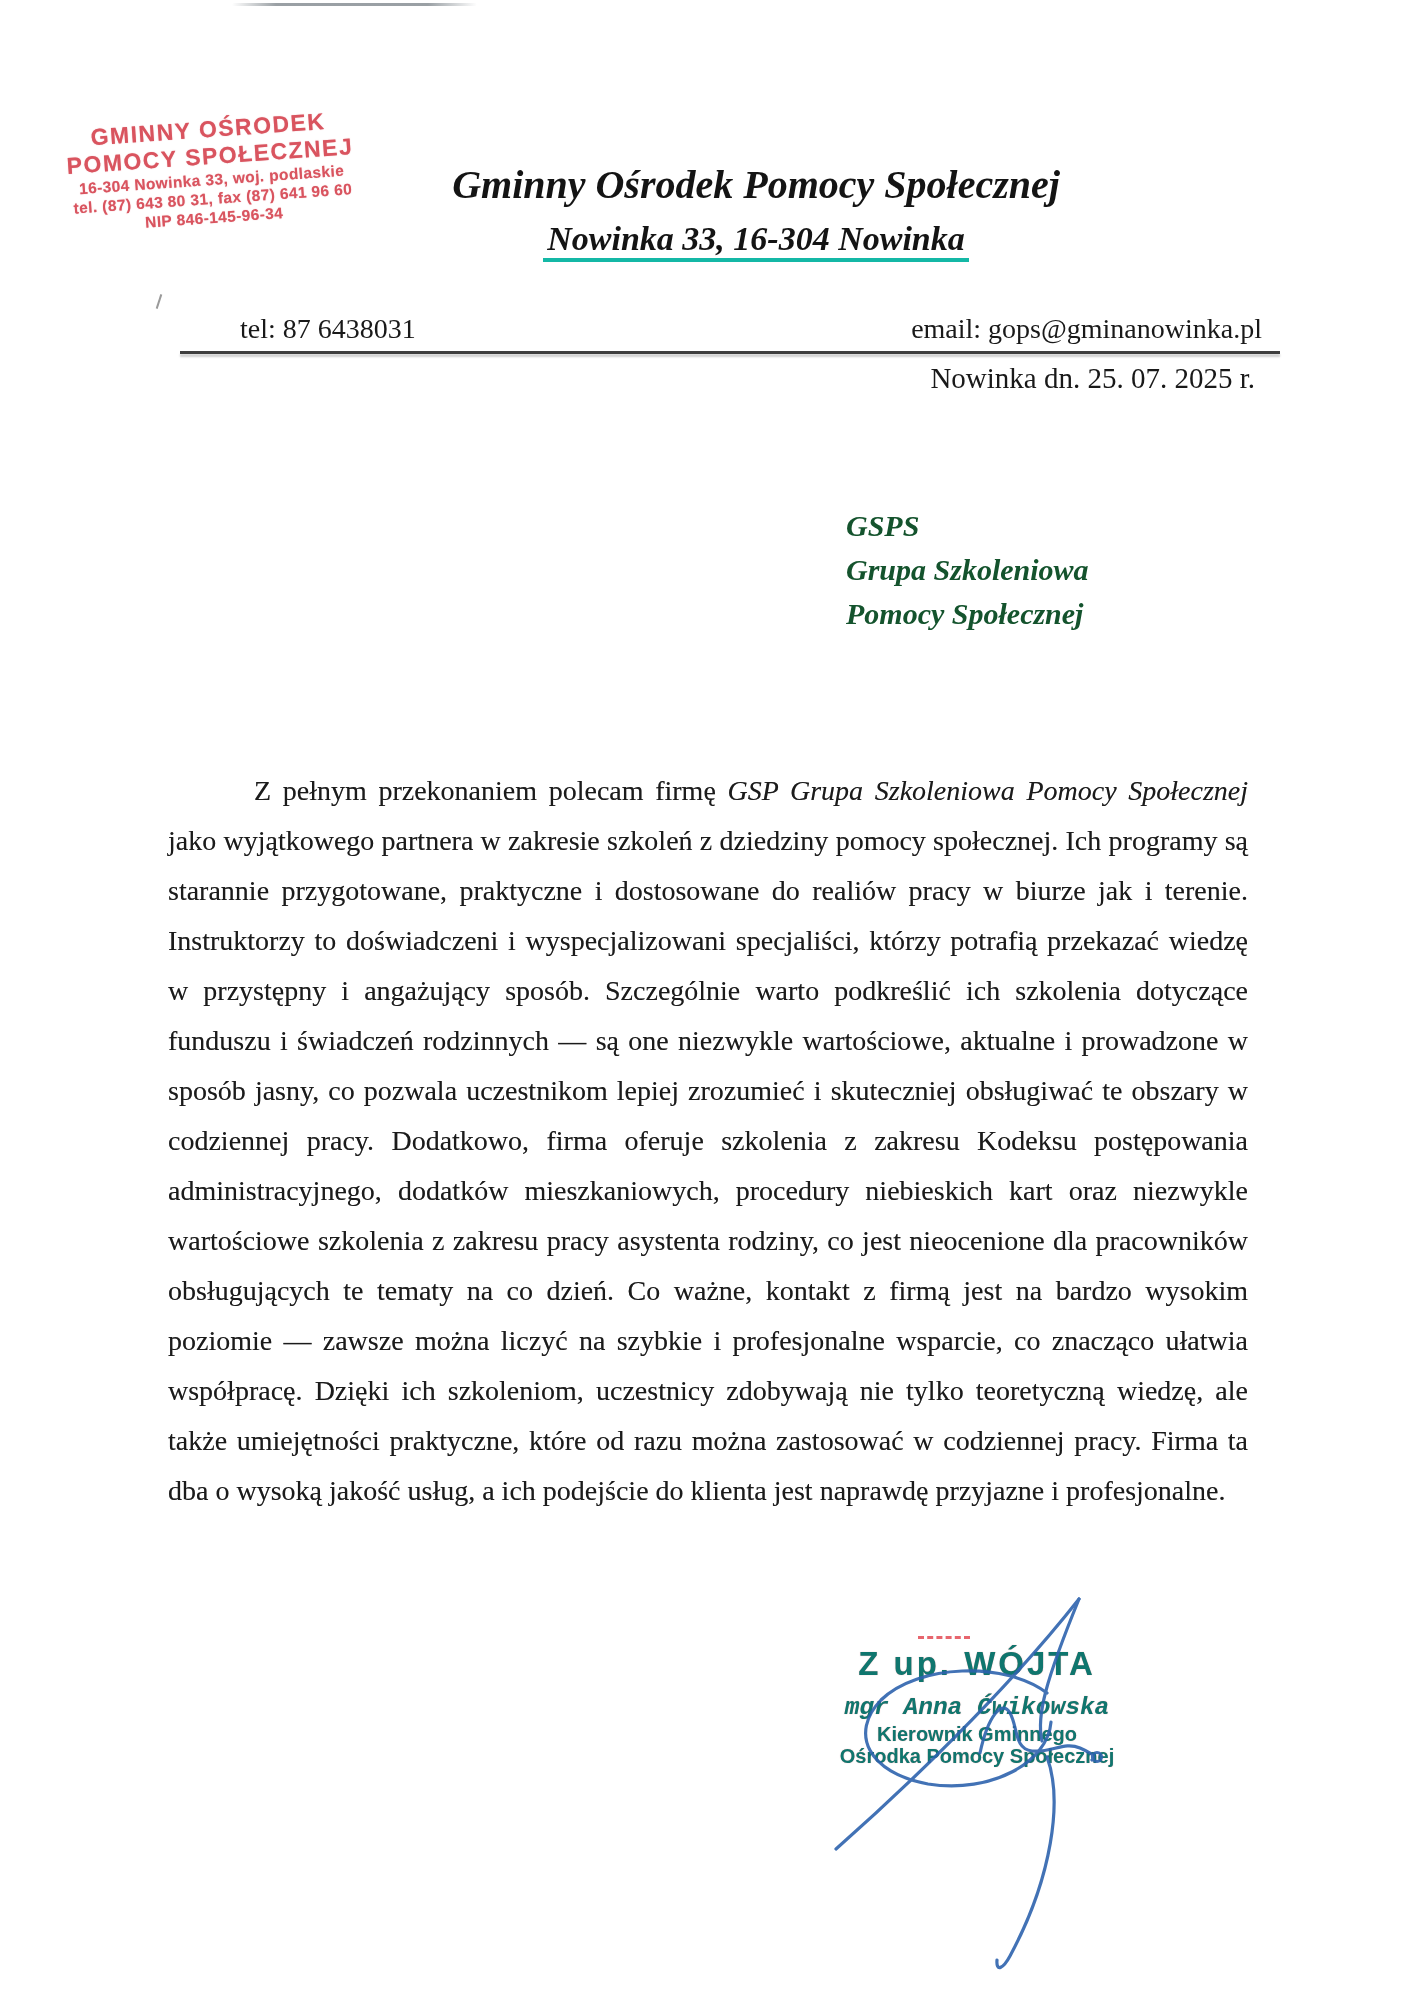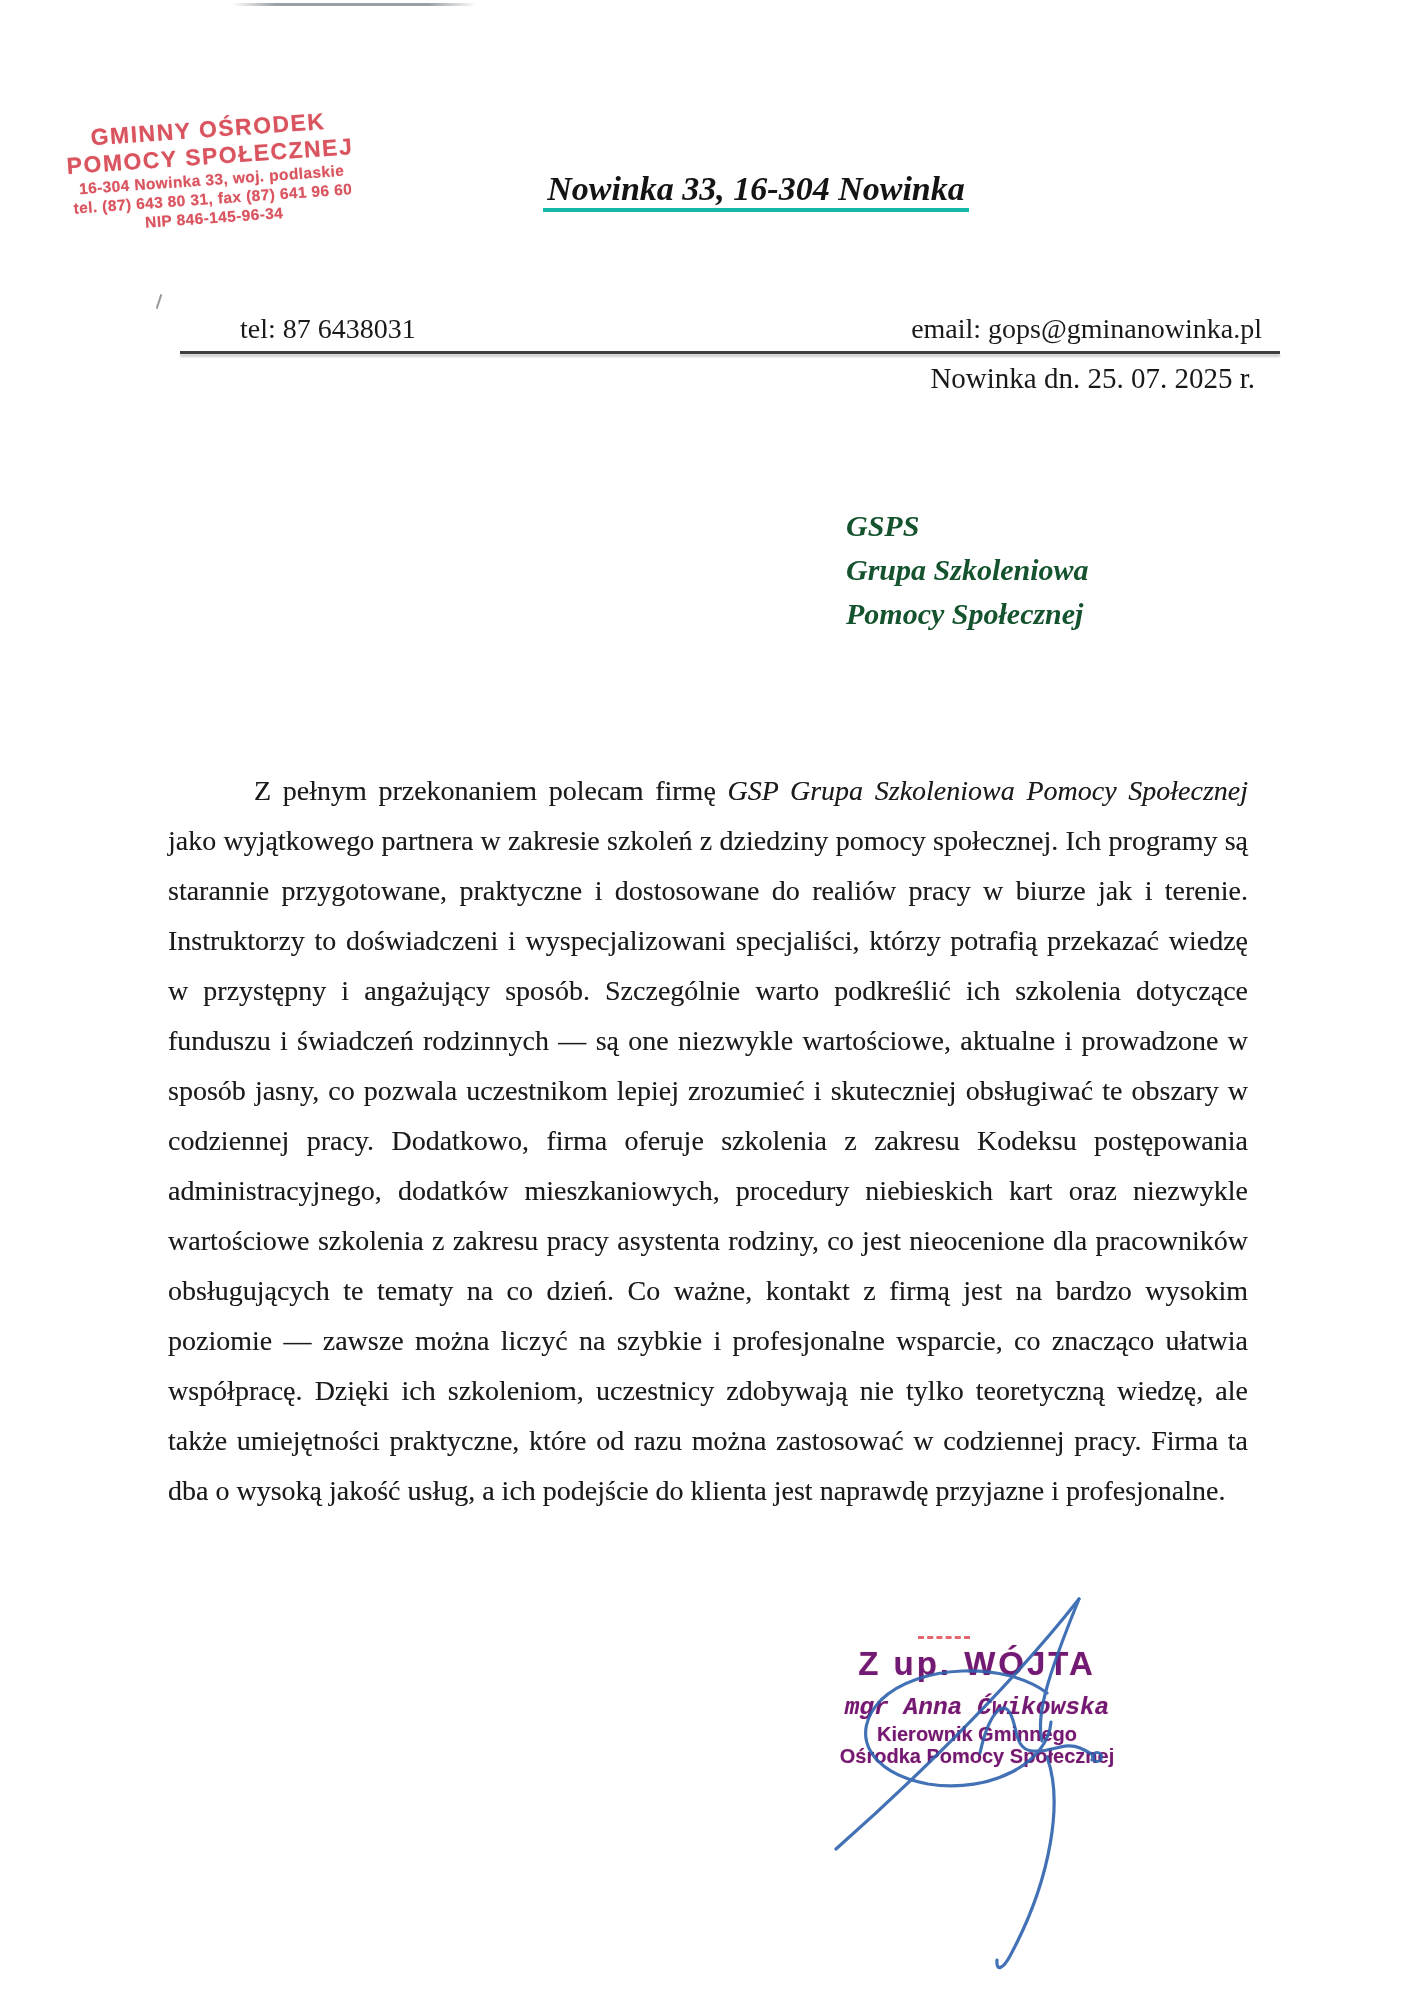--- a/index.html
+++ b/index.html
@@ -58,21 +58,21 @@
     position:absolute;left:168px;top:766px;width:1080px;
     font-size:28px;line-height:50px;text-align:justify;
     color:#1b1b1b;
     text-shadow:0 0 .5px rgba(0,0,0,.4);
   }
   .body-text p{margin:0;text-indent:86px;}
   
   .stamp-bottom{
     position:absolute;left:822px;top:1636px;width:310px;text-align:center;
     font-family:"Liberation Sans", sans-serif;
-    color:#701a75;
+    color:#0f766e;
     text-shadow:0 0 1px rgba(226,65,75,.5);
   }
   .stamp-bottom .dashes{width:52px;height:0;border-top:3px dashed #e2414b;margin:0 auto 6px 96px;opacity:.8;}
   .stamp-bottom .s1{font-size:33px;font-weight:bold;letter-spacing:3px;line-height:38px;}
   .stamp-bottom .s2{font-size:24.5px;font-weight:bold;font-style:italic;margin-top:12px;line-height:26px;font-family:Liberation Mono, monospace;}
   .stamp-bottom .s3{font-size:20px;font-weight:bold;line-height:22px;margin-top:2px;}
   .stamp-bottom .s4{font-size:20px;font-weight:bold;line-height:22px;}
   
   .signature-ink{position:absolute;left:0;top:0;width:1414px;height:2000px;pointer-events:none;}
 </style>
@@ -85,20 +85,21 @@
 
   <div class="stamp-top">
     <div class="big">GMINNY OŚRODEK</div>
     <div class="big">POMOCY SPOŁECZNEJ</div>
     <div class="small">16-304 Nowinka 33, woj. podlaskie</div>
     <div class="small">tel. (87) 643 80 31, fax (87) 641 96 60</div>
     <div class="small">NIP 846-145-96-34</div>
   </div>
 
   <div class="header-title">
+    <div class="t1">Gminny Ośrodek Pomocy Społecznej</div>
     <div class="addr">
       <span>Nowinka 33, 16-304 Nowinka</span>
     </div>
   </div>
 
   <div class="contact-tel">tel: 87 6438031</div>
   <div class="contact-email">email: gops@gminanowinka.pl</div>
   <div class="header-rule"></div>
   <div class="date-line">Nowinka dn. 25. 07. 2025 r.</div>
 

